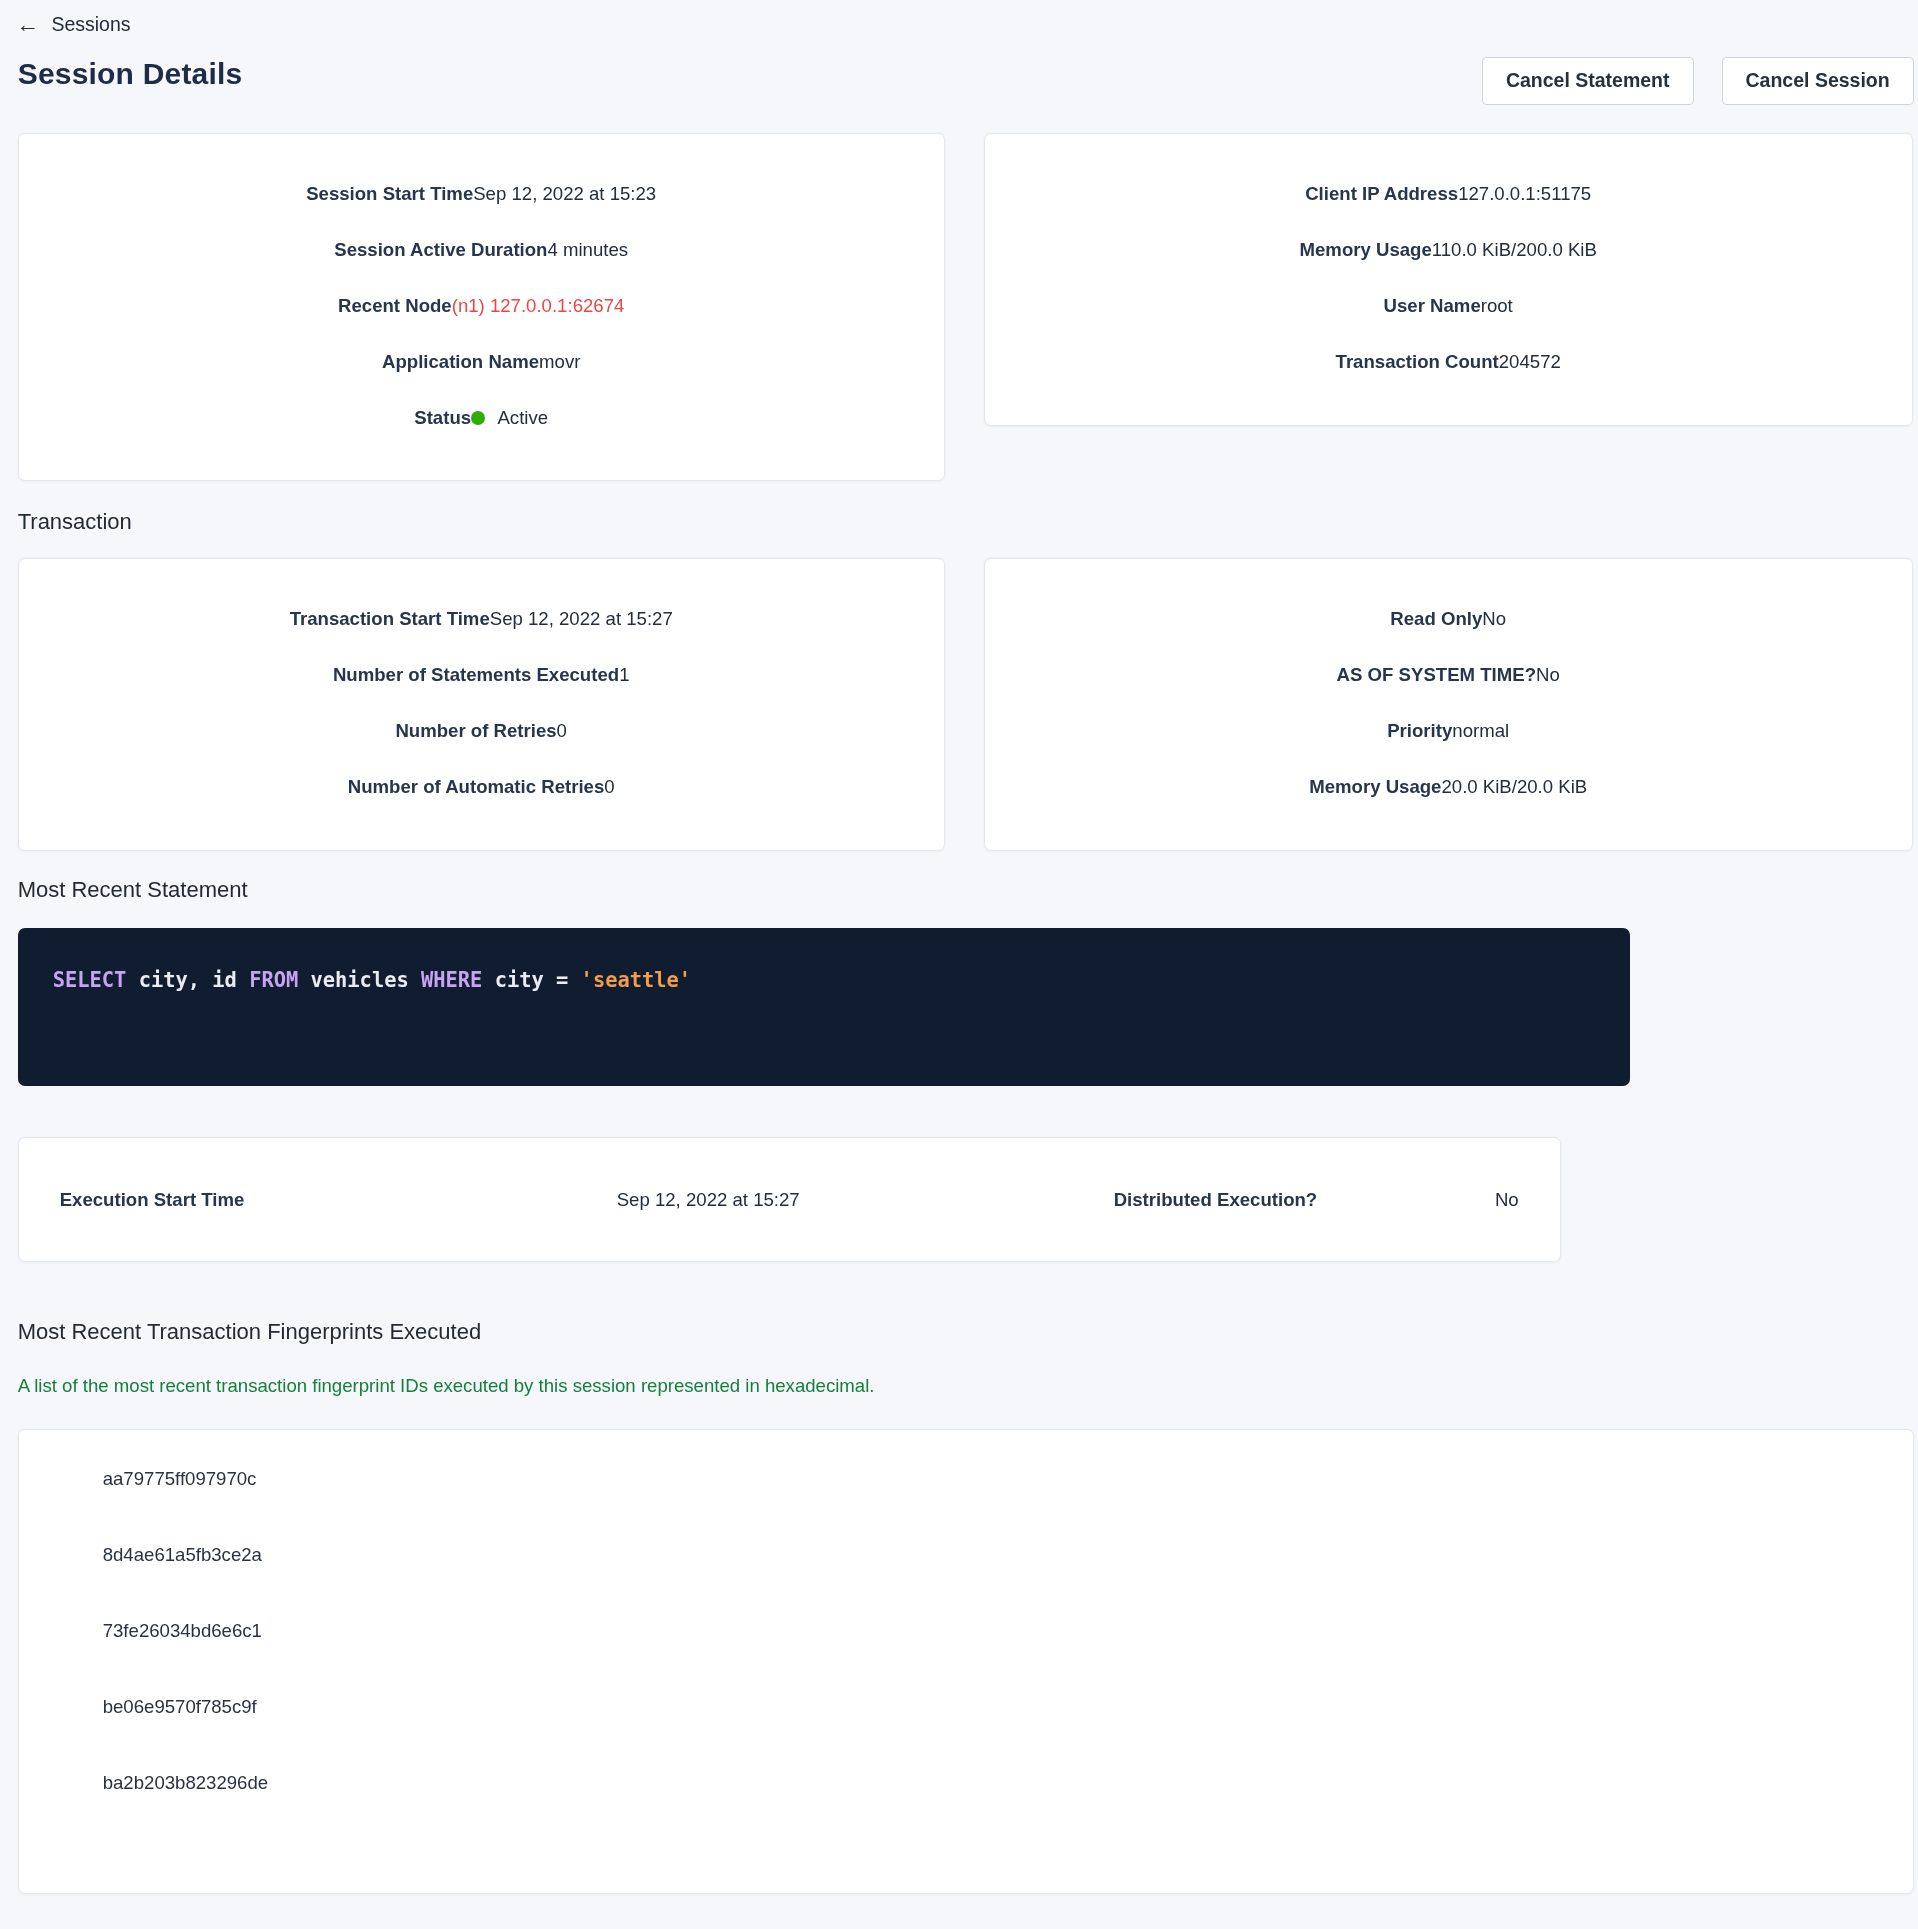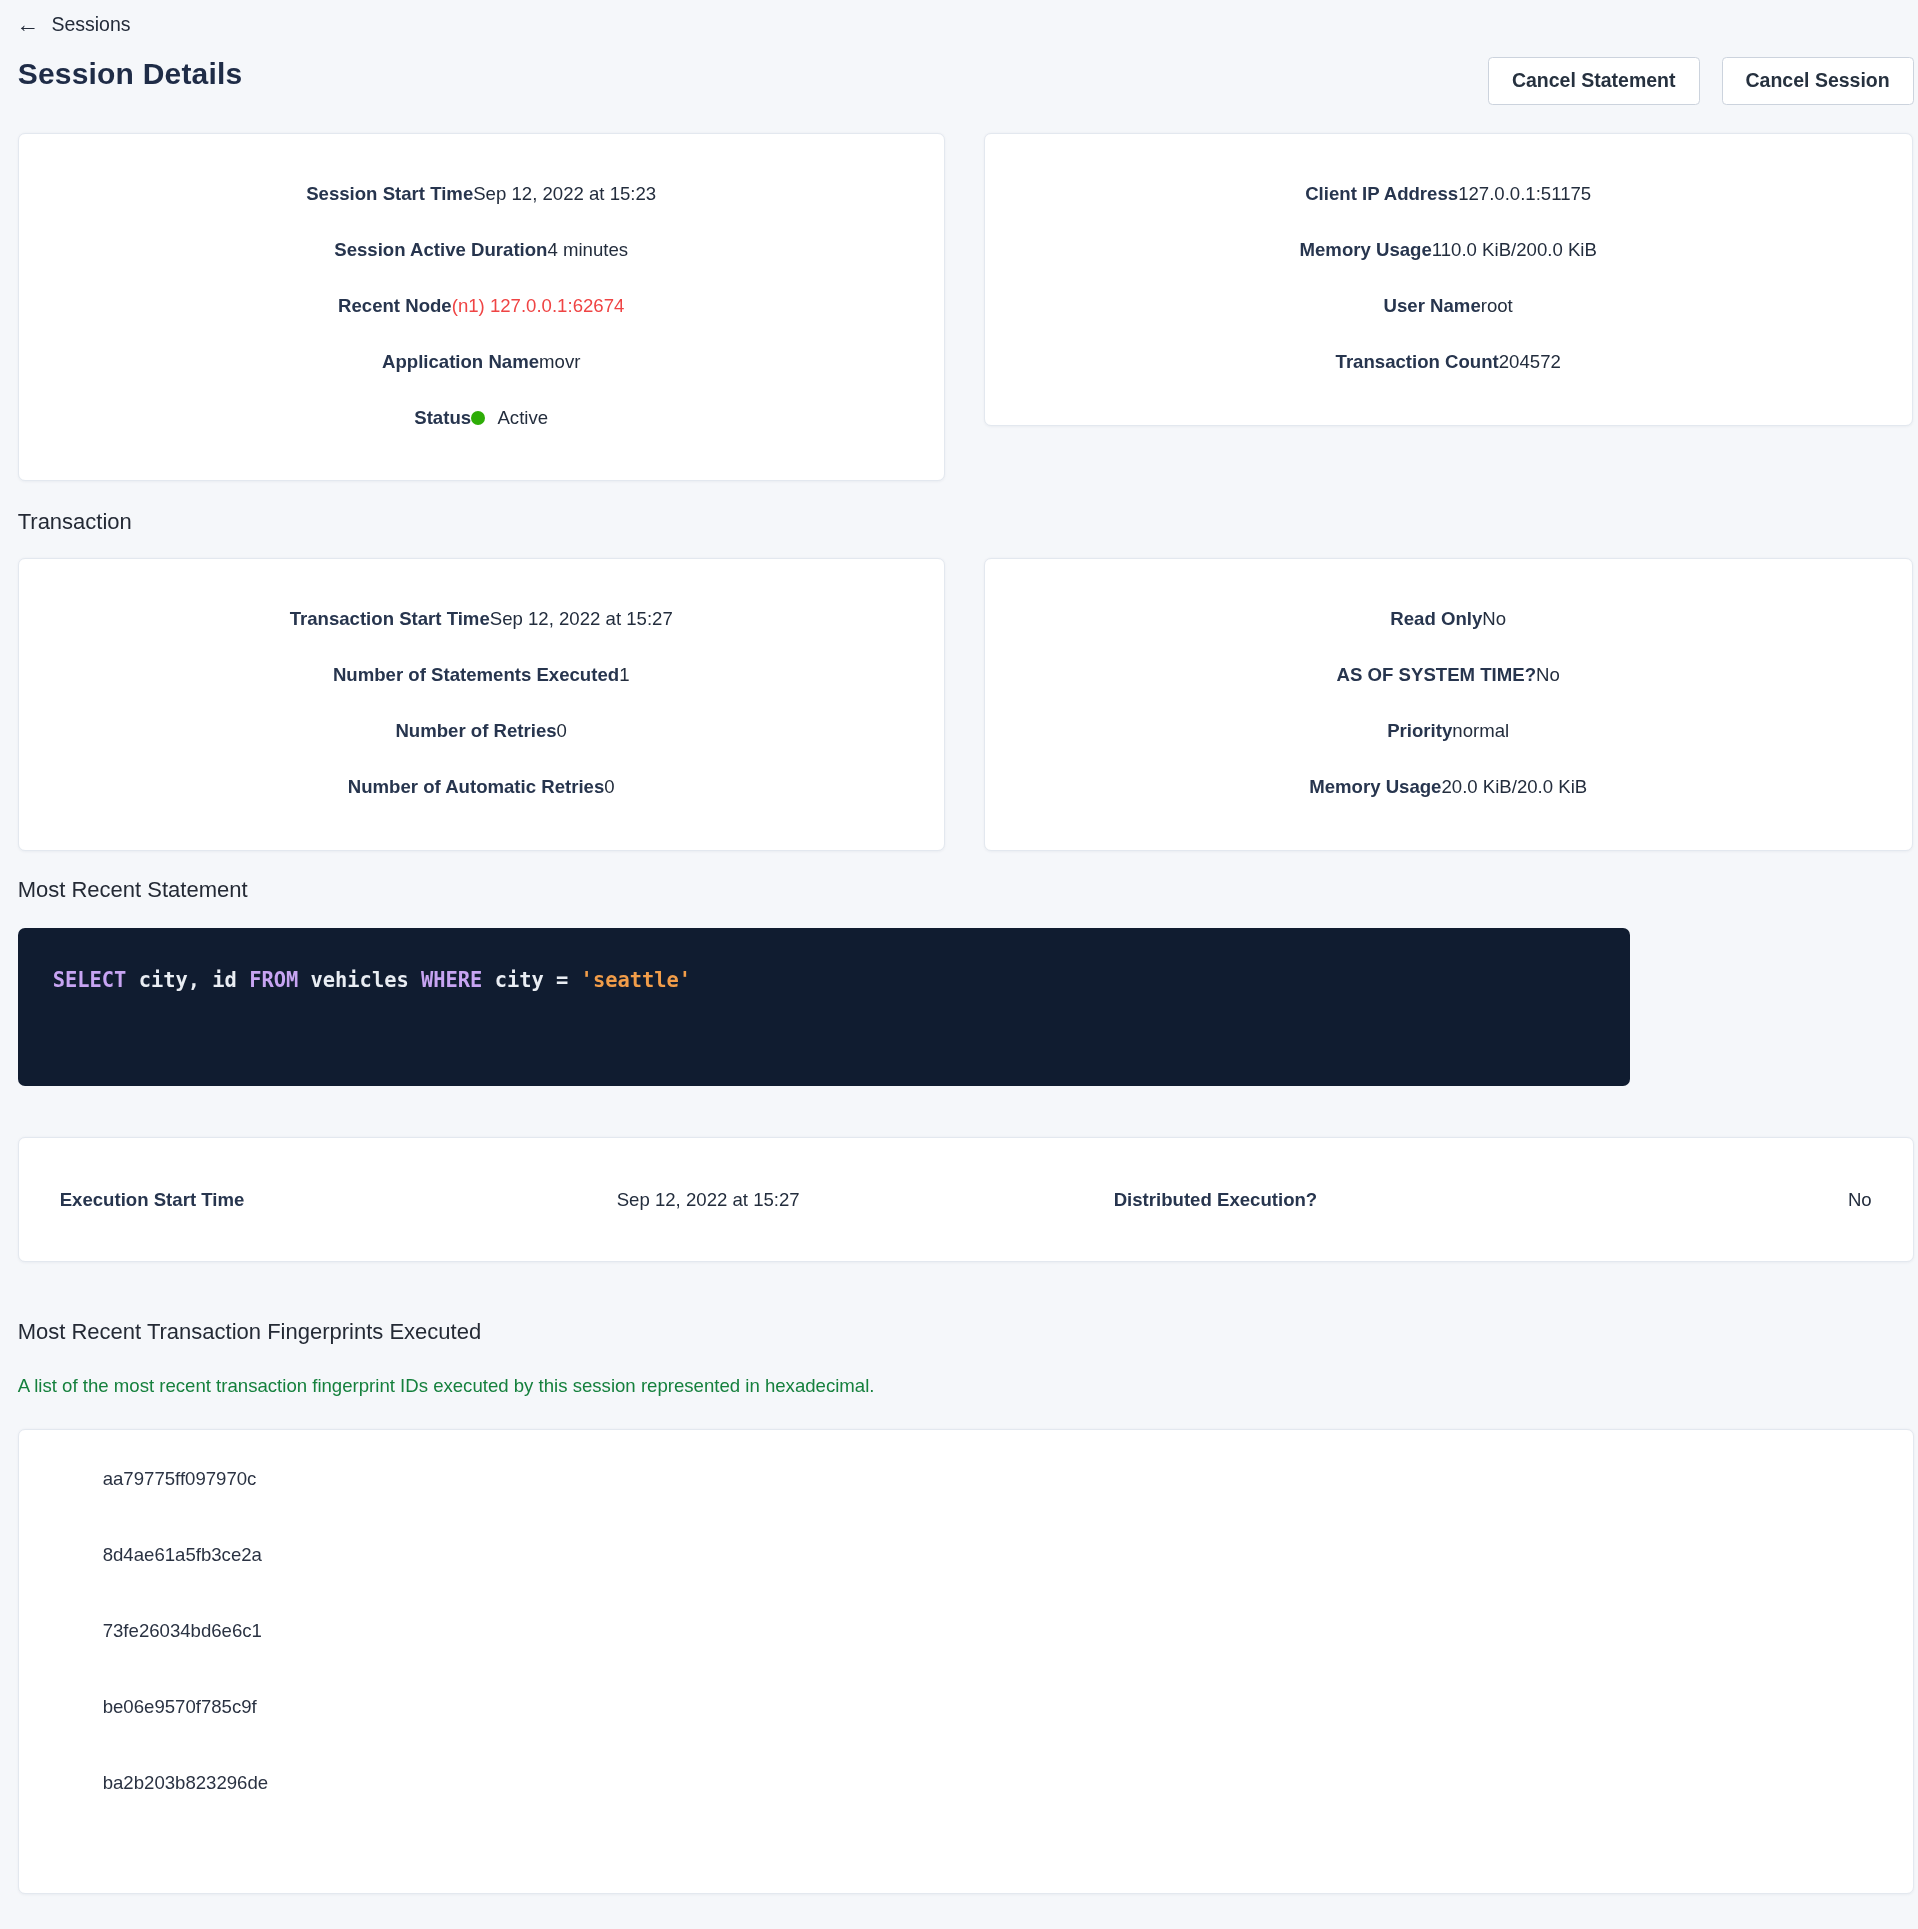--- a/index.html
+++ b/index.html
@@ -20,21 +20,21 @@
   }
   .backnav .arrow { font-size: 23px; color: #242c3a; line-height: 1; }
   .backnav .backlabel { font-size: 19.5px; color: #242c3a; }
 
   
   .header-row {
     display: flex; justify-content: space-between; align-items: flex-start;
     margin-top: 17.7px;
   }
   h1.page-title { font-size: 30px; font-weight: 700; color: #1f2c47; letter-spacing: 0.2px; }
-  .header-buttons { display: flex; gap: 22px; }
+  .header-buttons { display: flex; gap: 28px; }
   .btn {
     height: 48px; padding: 0 23px;
     background: #ffffff; border: 0.9px solid #ccd3dd; border-radius: 4.4px;
     font-family: "Liberation Sans", sans-serif;
     font-size: 19.5px; font-weight: 700; color: #26313f;
     cursor: pointer;
   }
 
   
   .cards-grid {
@@ -82,21 +82,21 @@
     font-size: 20.4px; font-weight: 600; white-space: pre;
     color: #e9edf3;
   }
   .tok-kw { color: #c7a4f2; }
   .tok-plain { color: #e9edf3; }
   .tok-str { color: #f29d49; }
 
   
   .exec-card {
     margin-top: 51px;
-    width: 1896px; height: 125px;
+    width: 1543px; height: 125px;
     background: #ffffff; border: 0.9px solid #e3e8ef; border-radius: 7px;
     box-shadow: 0 0.9px 2.7px rgba(23,42,78,.05);
     display: grid; grid-template-columns: 557px 497px auto 1fr;
     align-items: center; padding: 0 41px;
   }
   .exec-card .dvalue.right { text-align: right; }
 
   
   .fp-card {
     margin-top: 32px;

